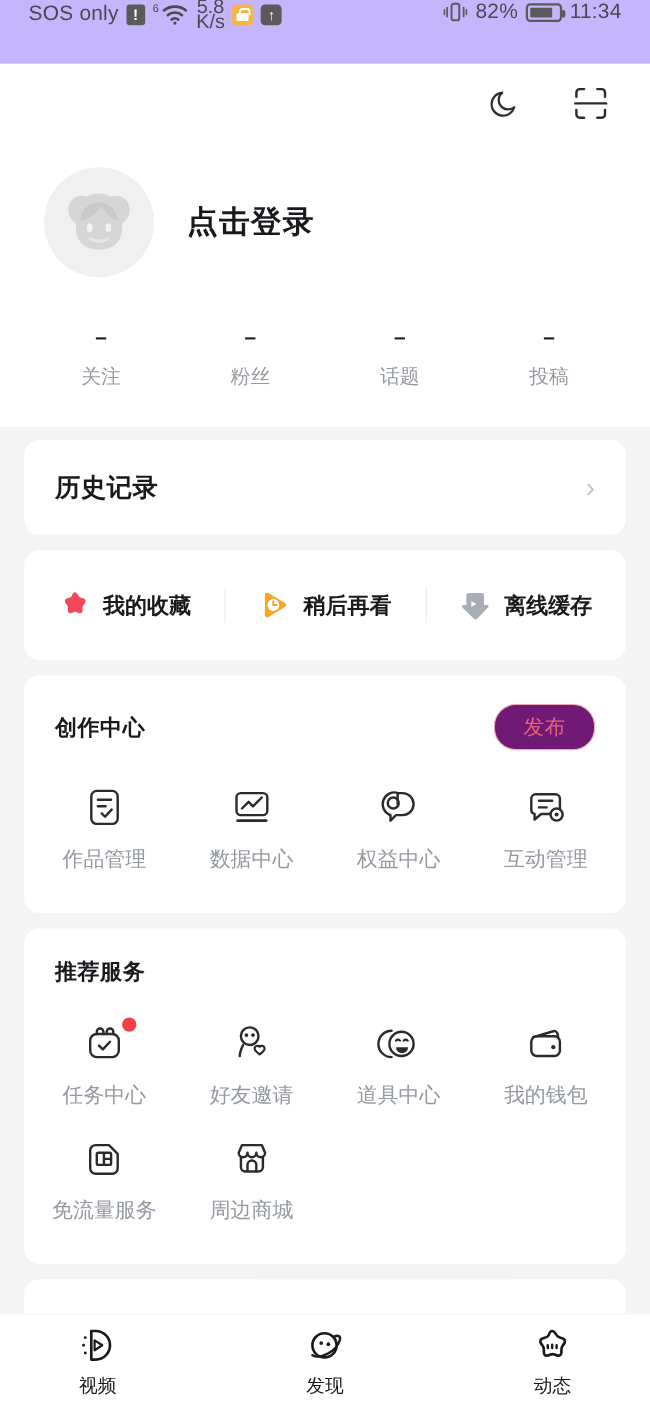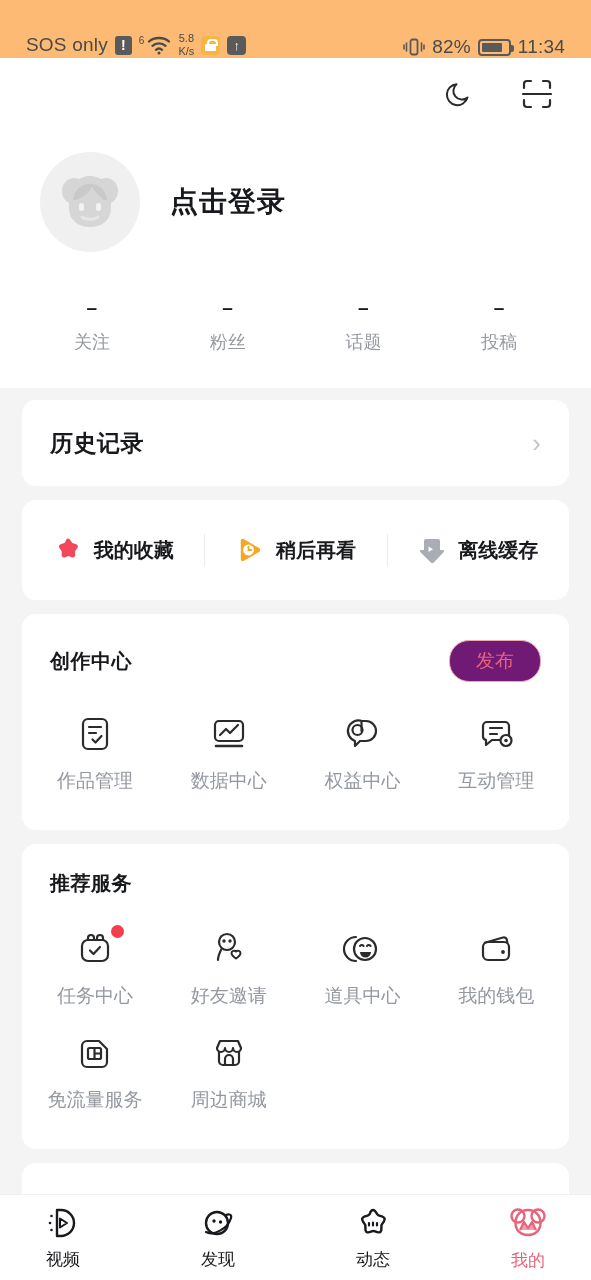--- a/index.html
+++ b/index.html
@@ -6,27 +6,27 @@
   html, body {
     width: 591px; height: 1280px;
     background: #f4f4f4;
     font-family: "Liberation Sans", "DejaVu Sans", sans-serif;
     overflow: hidden;
   }
   .phone { position:relative; width:591px; height:1280px; background:#f4f4f4; }
 
   
   .statusbar{
-    height:58px; display:flex; align-items:flex-end; justify-content:space-between;
-    padding:0 26px; background:#fdba74;
+    height:58px; display:flex; align-items:flex-start; justify-content:space-between;
+    padding:0 26px; background:#c4b5fd;
   }
   .sb-left{ display:flex; align-items:center; gap:7px; }
   .sb-right{ display:flex; align-items:center; gap:7px; }
   .sb-text{ font-size:19px; color:#4a4a4a; letter-spacing:.2px; }
-  .sb-kbs{ font-size:11px; line-height:13px; color:#4a4a4a; text-align:center; }
+  .sb-kbs{ font-size:18px; line-height:13px; color:#4a4a4a; text-align:center; }
   .ico-alert{
     width:17px;height:19px;background:#5a5a5a;border-radius:3px;
     display:flex;align-items:center;justify-content:center;
     color:#fff;font-size:14px;font-weight:bold;line-height:1;
   }
   .ico-sup{ font-size:10px; color:#4a4a4a; margin-right:-4px; align-self:flex-start; margin-top:3px;}
   .ico-lock{
     width:19px;height:19px;background:#f7b643;border-radius:4px;position:relative;
   }
   .ico-lock:before{
@@ -427,27 +427,15 @@
     </div>
     <div class="tab">
       <span>
         <svg width="36" height="36" viewBox="0 0 36 36">
           <path d="M18 5 c1.3 0 2.4 1.1 4 3.8 c.8 1.3 1.4 1.8 3 2.1 c3.1.7 4.1 1.3 4.5 2.6 c.5 1.3 0 2.4-1.9 4.8 c-1.1 1.3-1.3 2-1.2 3.6 c.2 3.2 0 4.3-1.1 5.1 c-1.1.8-2.3.7-5.1-.6 c-1.4-.6-2.1-.6-3.6 0 c-2.8 1.3-4 1.4-5.1.6 c-1.1-.8-1.3-1.9-1.1-5.1 c.1-1.6-.1-2.3-1.2-3.6 c-1.9-2.4-2.4-3.5-1.9-4.8 c.4-1.3 1.4-1.9 4.5-2.6 c1.6-.3 2.2-.8 3-2.1 C15.6 6.1 16.7 5 18 5 Z" stroke="#18191c" stroke-width="2.4" fill="none" stroke-linejoin="round"></path>
           <path d="M14 18 v2.5 M18 17.5 v3 M22 18 v2.5" stroke="#18191c" stroke-width="2.2" stroke-linecap="round"></path>
         </svg>
       </span>
       <span class="tab-label">动态</span>
     </div>
-    <div class="tab active">
-      <span>
-        <svg width="38" height="38" viewBox="0 0 38 38">
-          <circle cx="9" cy="12" r="6.5" stroke="#e8637a" stroke-width="2.4" fill="none"></circle>
-          <circle cx="29" cy="12" r="6.5" stroke="#e8637a" stroke-width="2.4" fill="none"></circle>
-          <path d="M19 6 c7.5 0 12.5 5.5 12.5 13 c0 7-5 12-12.5 12 c-7.5 0-12.5-5-12.5-12 C6.5 11.5 11.5 6 19 6 Z" stroke="#e8637a" stroke-width="2.4" fill="none"></path>
-          <path d="M11 26 l4-8 l4 6 l4-6 l4 8 Z" fill="#f19eae"></path>
-          <path d="M11 26 l4-8 l4 6 l4-6 l4 8" stroke="#e8637a" stroke-width="2.2" fill="none" stroke-linejoin="round"></path>
-        </svg>
-      </span>
-      <span class="tab-label">我的</span>
-    </div>
   </div>
 
 </div>
 
 </body></html>

